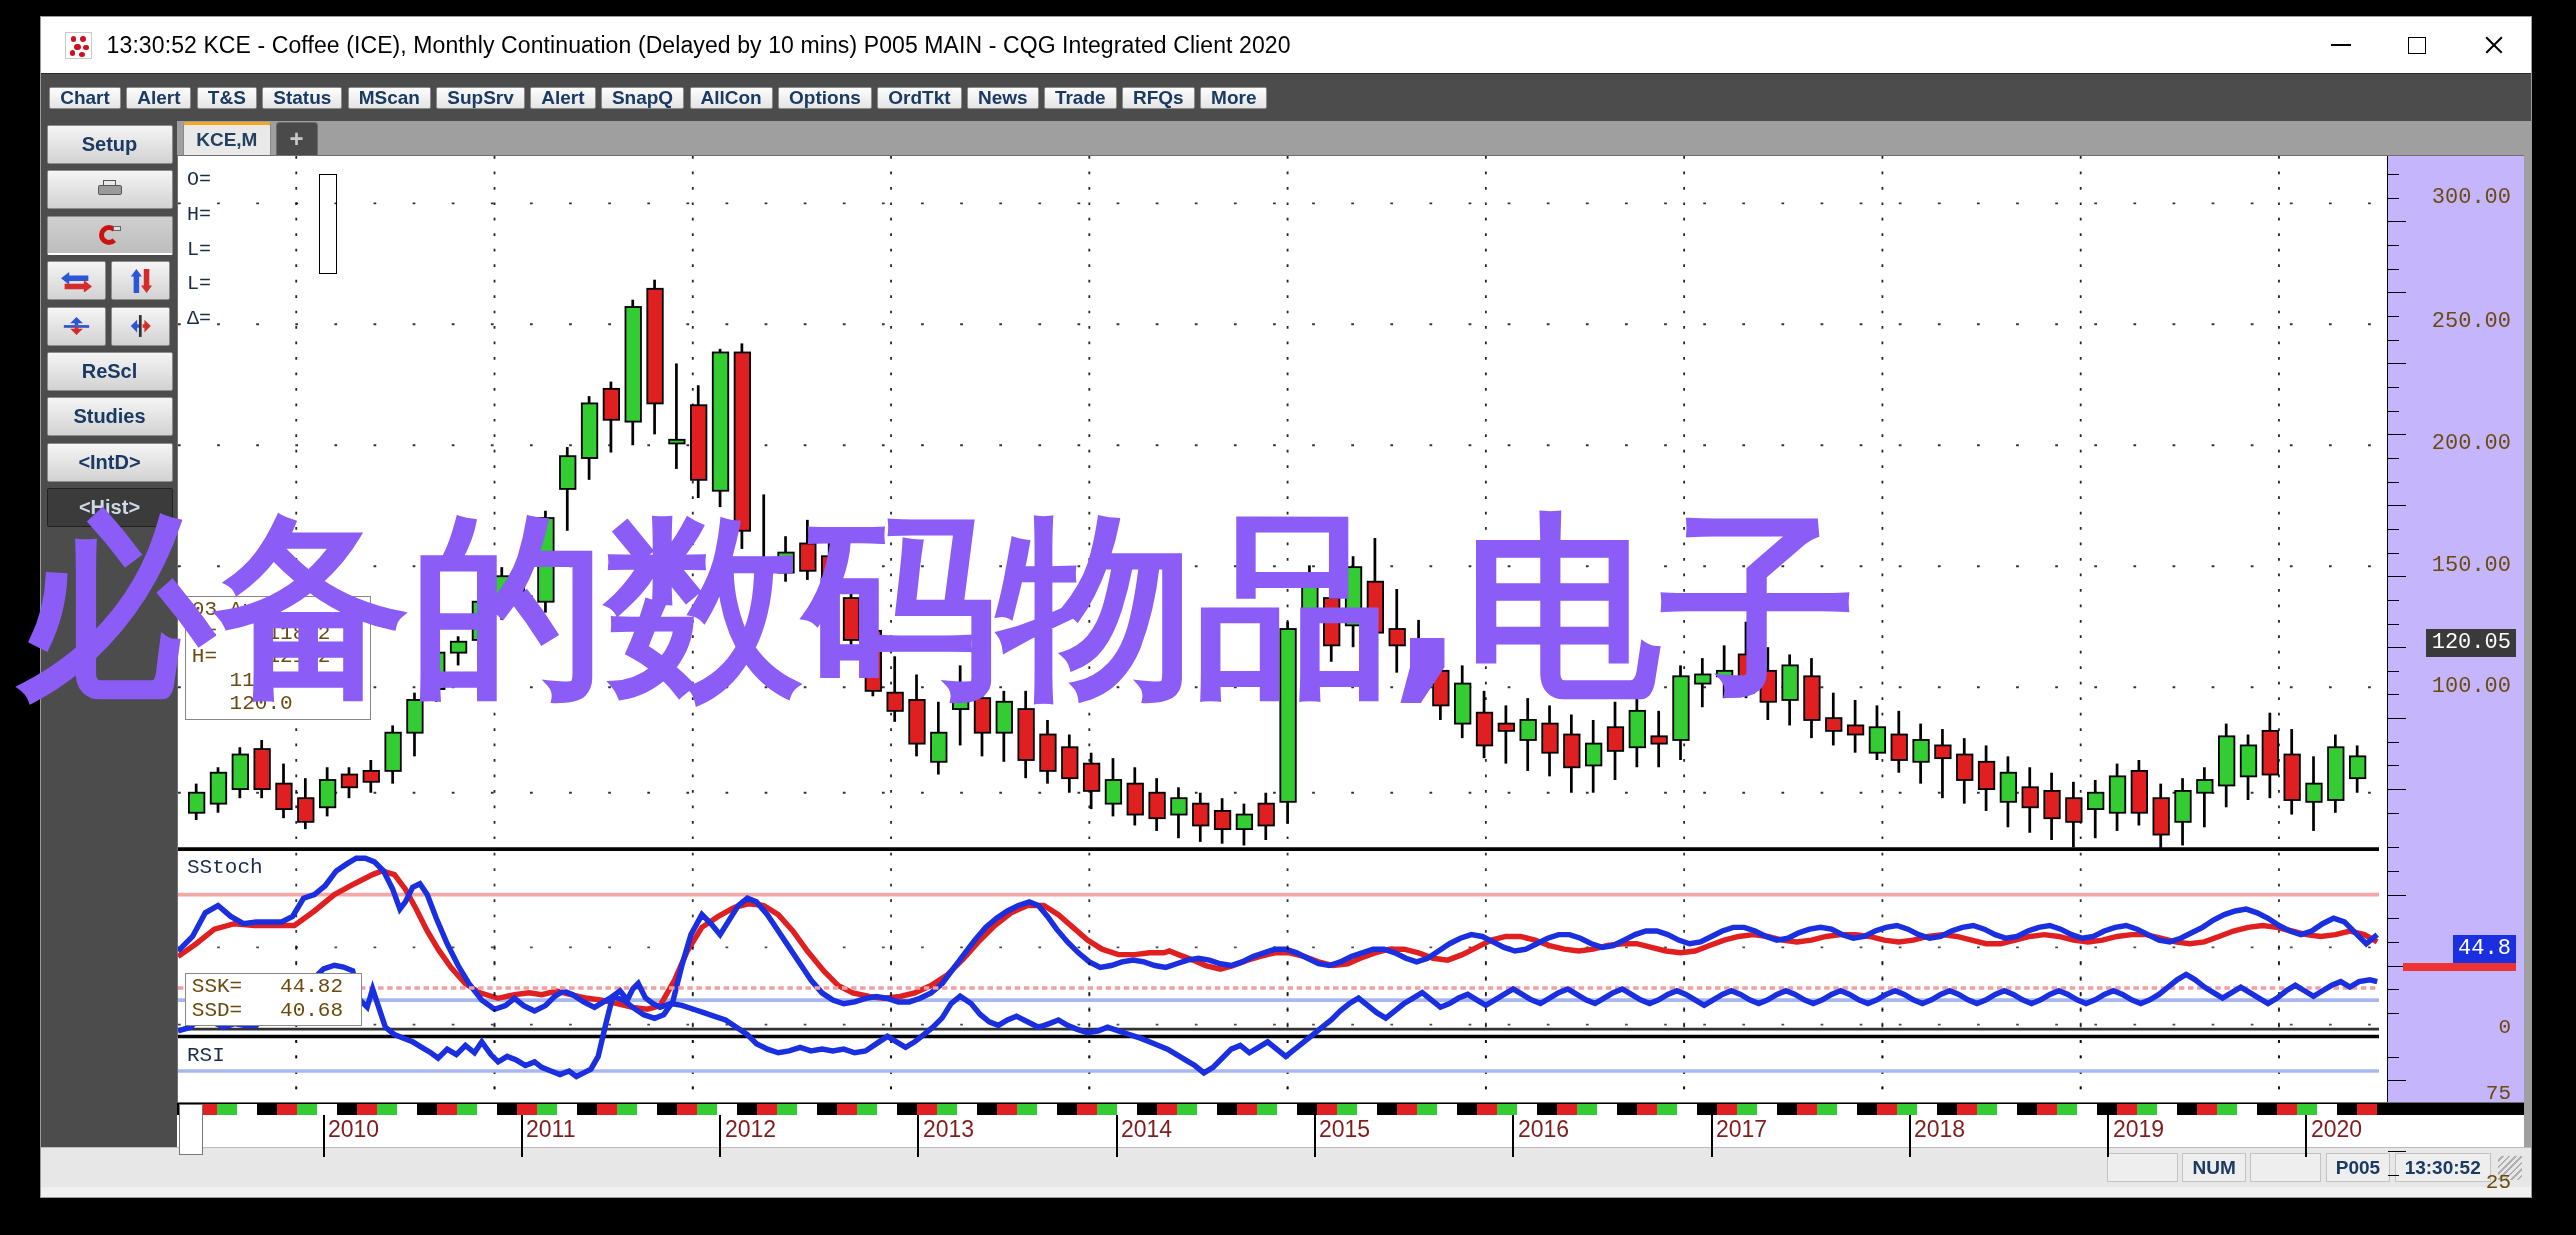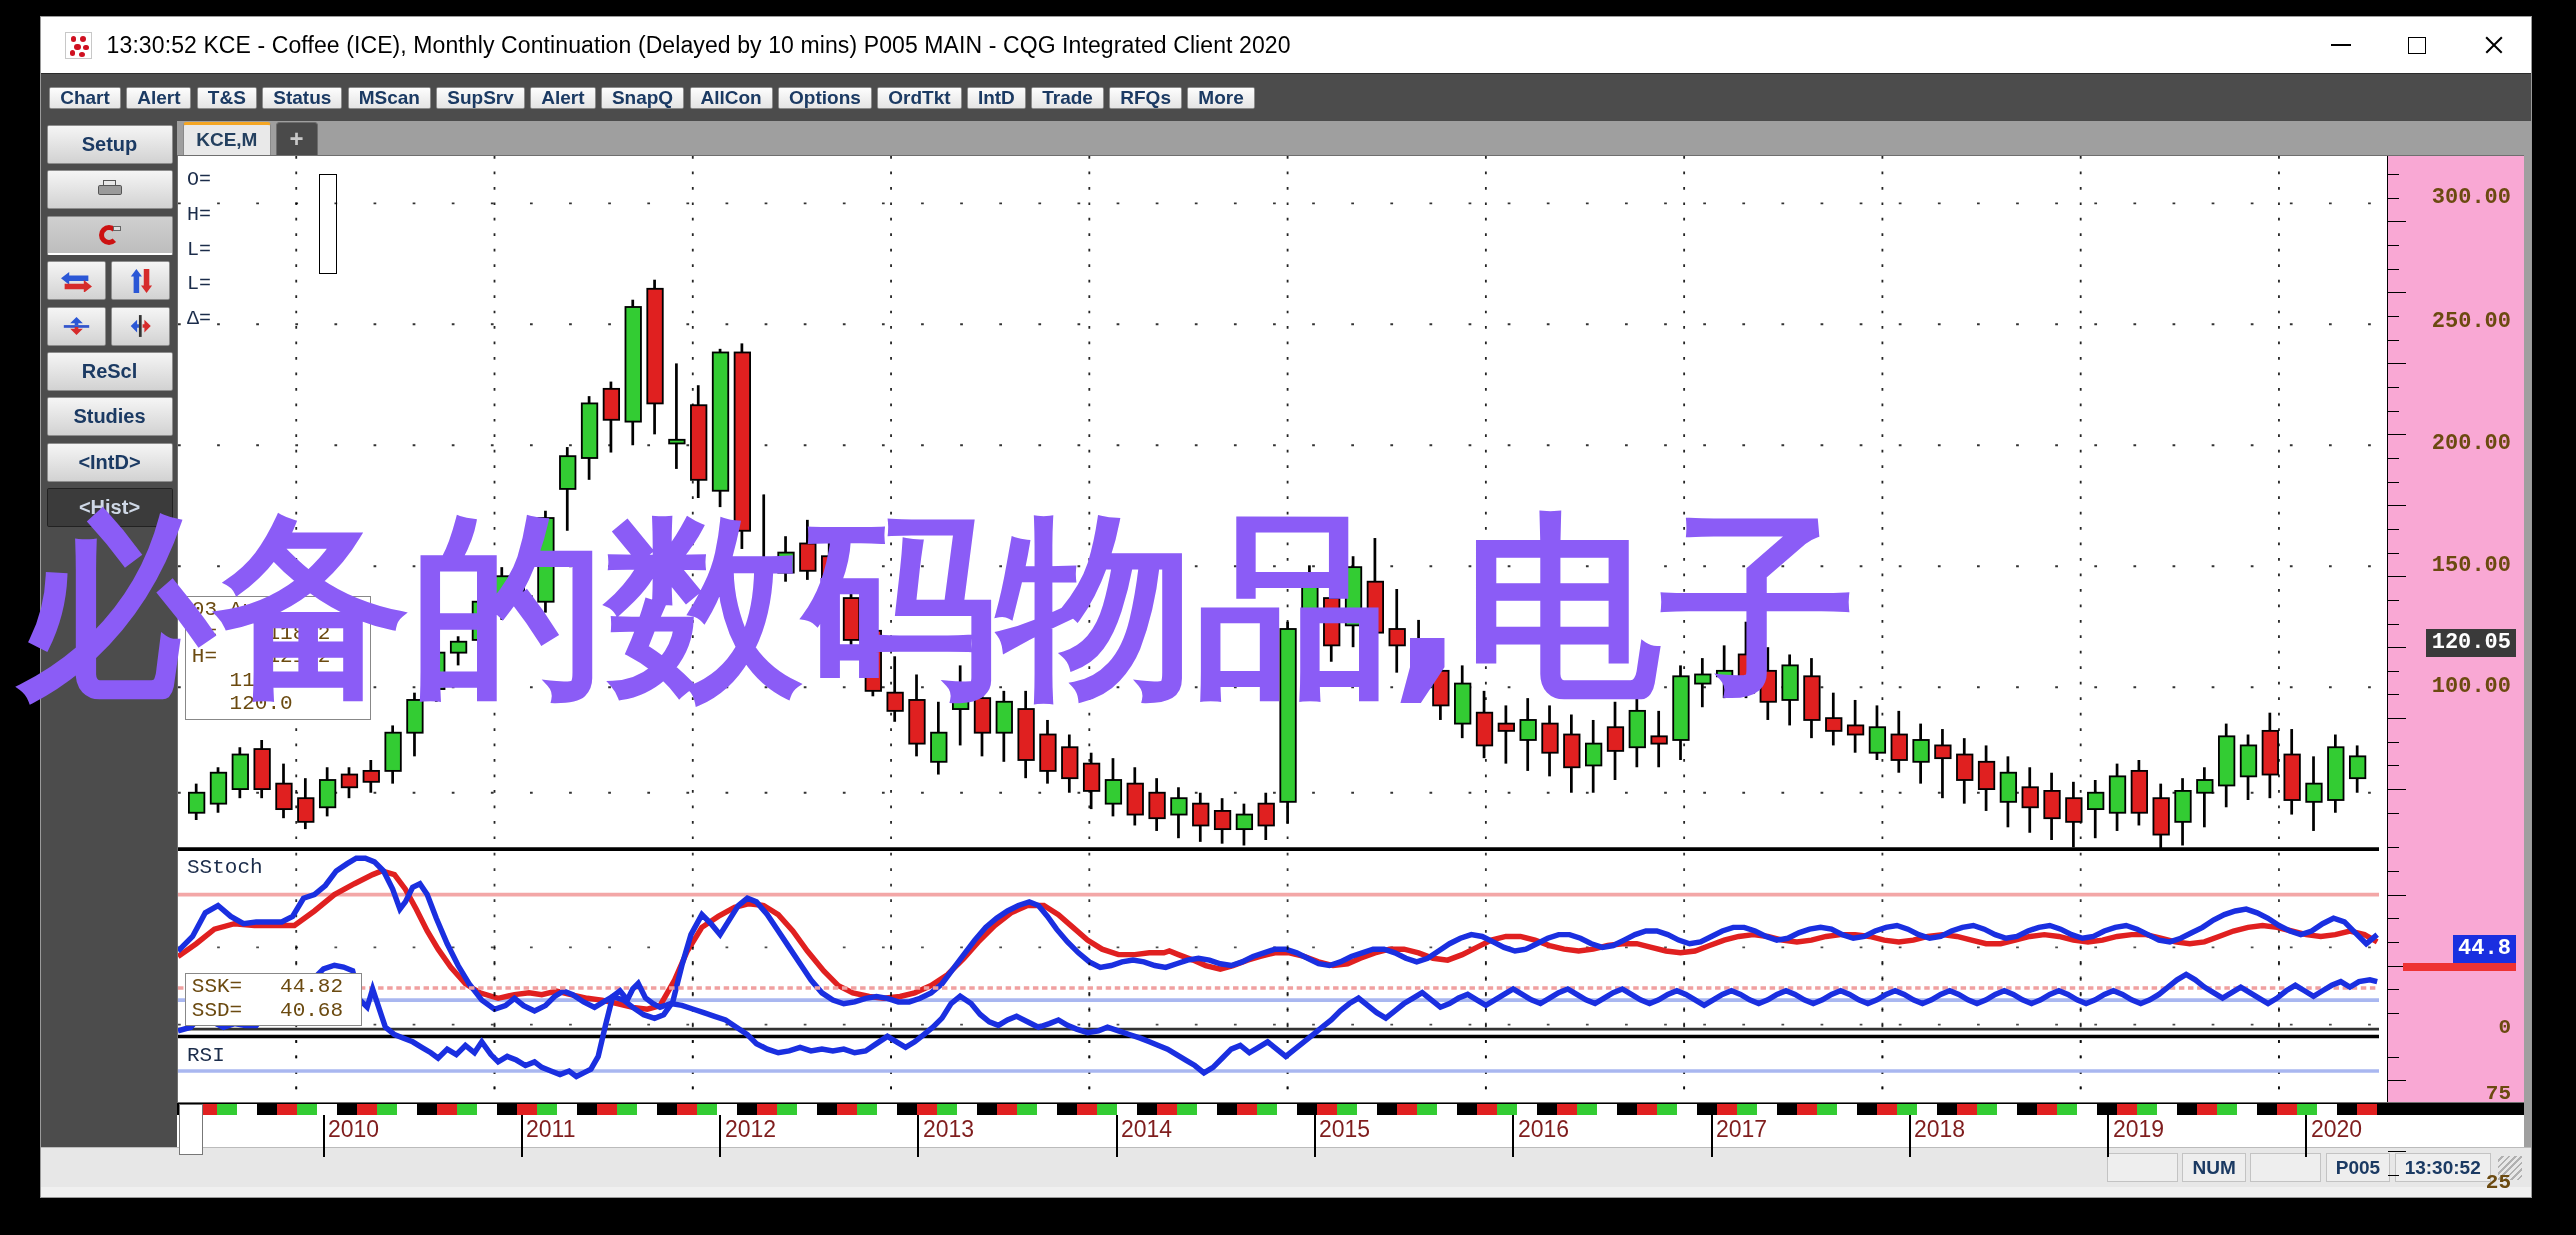--- a/index.html
+++ b/index.html
@@ -68,21 +68,21 @@
 
   
   #chartwrap{flex:1;display:flex;flex-direction:column;background:#9f9f9f;padding:0 7.3px 0 0;box-sizing:border-box;}
   #tabstrip{height:40px;background:#9f9f9f;display:flex;align-items:flex-end;padding-left:5.5px;}
   .ctab{height:33px;min-width:65px;padding:0 12.7px;margin-right:4.5px;background:#e9e9e9;border:0.9px solid #8a8a8a;
         border-bottom:none;border-top:3.6px solid #f5a623;border-radius:3.6px 3.6px 0 0;display:flex;align-items:center;
         justify-content:center;font-size:19px;font-weight:bold;color:#24405f;box-sizing:border-box;}
   .ctab.add{background:#4a4a4a;border-top:0.9px solid #6d6d6d;border-color:#6d6d6d;color:#c9c9c9;min-width:42px;font-size:24px;}
   #chartbox{flex:1;background:#ffffff;border:1.8px solid #6f6f6f;border-right:none;position:relative;display:flex;box-sizing:border-box;}
   #plotarea{flex:1;position:relative;overflow:hidden;background:#fff;}
-  #scalecol{width:136px;flex:0 0 136px;background:#f9a8d4;border-left:1.8px solid #000;position:relative;font-weight:bold;}
+  #scalecol{width:136px;flex:0 0 136px;background:#c4b5fd;border-left:1.8px solid #000;position:relative;}
 
   .chart-label{position:absolute;font-family:"Liberation Mono",monospace;font-size:20px;color:#1b2c4a;white-space:pre;}
   .ohlc-box{position:absolute;background:#fff;border:0.9px solid #888;padding:1.8px 5.5px 2.7px 5.5px;
             font-family:"Liberation Mono",monospace;font-size:21px;color:#6b4a10;white-space:pre;line-height:1.12;}
   .cursorbar{position:absolute;border:1.8px solid #000;background:transparent;}
 
   
   .plabel{position:absolute;right:12.7px;font-family:"Liberation Mono",monospace;font-size:22px;color:#6b4a10;}
   .plabel.hi{color:#fff;background:#3a3a3a;padding:1.8px 5.5px;right:7.3px;}
   .plabel.blue{color:#fff;background:#1a2fe0;padding:1.8px 5.5px;right:7.3px;}
@@ -147,21 +147,21 @@
     <div class="tbtn">Alert</div>
     <div class="tbtn">T&amp;S</div>
     <div class="tbtn">Status</div>
     <div class="tbtn">MScan</div>
     <div class="tbtn">SupSrv</div>
     <div class="tbtn">Alert</div>
     <div class="tbtn">SnapQ</div>
     <div class="tbtn">AllCon</div>
     <div class="tbtn">Options</div>
     <div class="tbtn">OrdTkt</div>
-    <div class="tbtn">IntD</div>
+    <div class="tbtn">News</div>
     <div class="tbtn">Trade</div>
     <div class="tbtn">RFQs</div>
     <div class="tbtn">More</div>
 
   </div>
 
   <div id="workarea">
 
     <div id="sidebar">
       <div class="sbtn">Setup</div>

